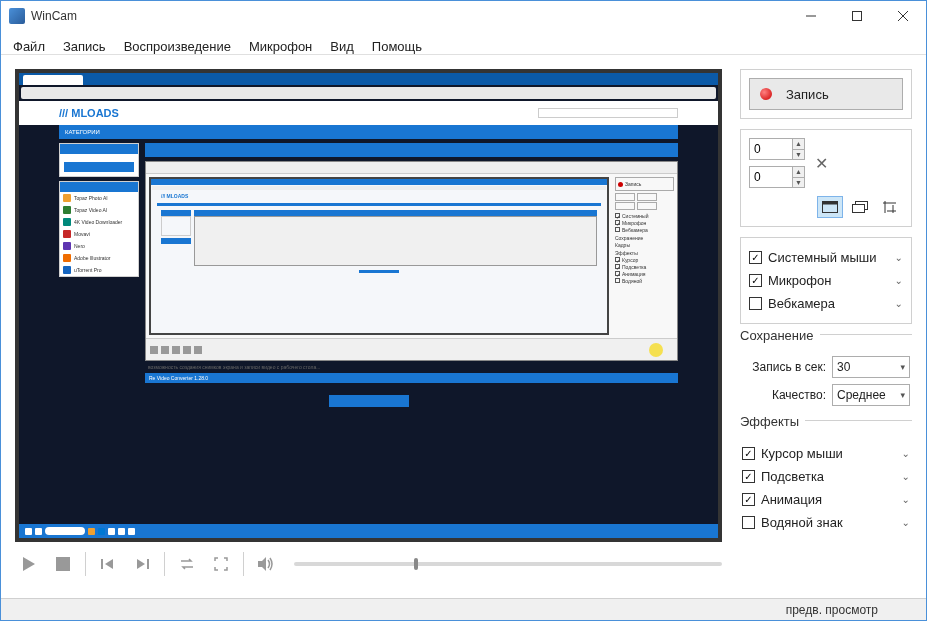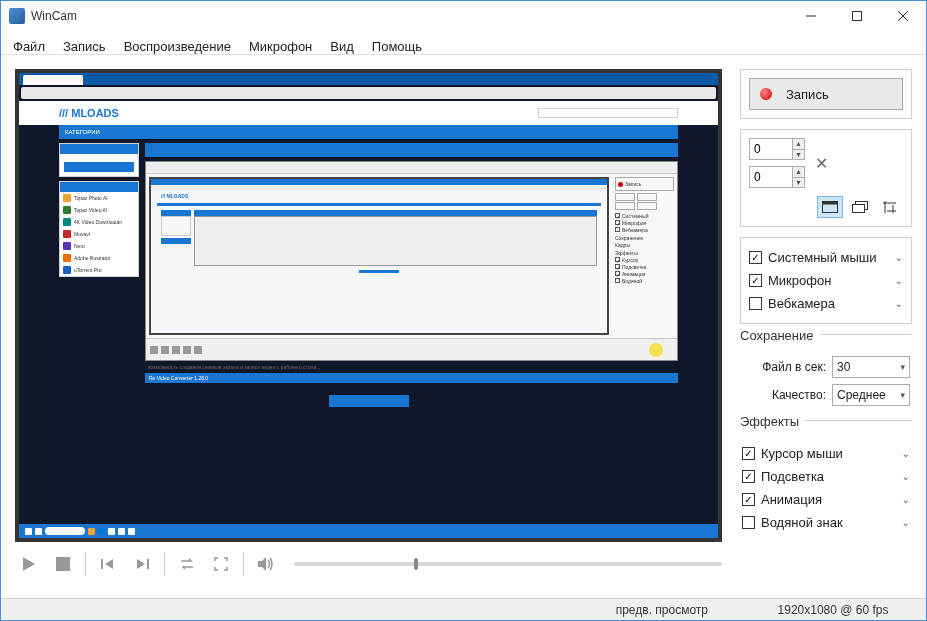--- a/index.html
+++ b/index.html
@@ -397,21 +397,21 @@
       <div class="check-row">
         <div class="cbox"></div>
         <span>Вебкамера</span>
         <span class="chev">⌄</span>
       </div>
     </div>
 
     <div class="section-label"><span>Сохранение</span></div>
     <div style="padding:0 2px 8px;">
       <div class="field-row">
-        <label>Файл в сек:</label>
+        <label>Запись в сек:</label>
         <div class="combo">
             <span>30</span>
             <span class="dd">▾</span>
           </div>
       </div>
       <div class="field-row">
         <label>Качество:</label>
         <div class="combo">
             <span>Среднее</span>
             <span class="dd">▾</span>
@@ -440,14 +440,13 @@
         <div class="cbox"></div>
         <span>Водяной знак</span>
         <span class="chev">⌄</span>
       </div>
     </div>
   </div>
 </div>
 
 <div class="statusbar">
   <span class="s-center">предв. просмотр</span>
-  <span class="s-right">1920x1080 @ 60 fps</span>
 </div>
 
 </body></html>

